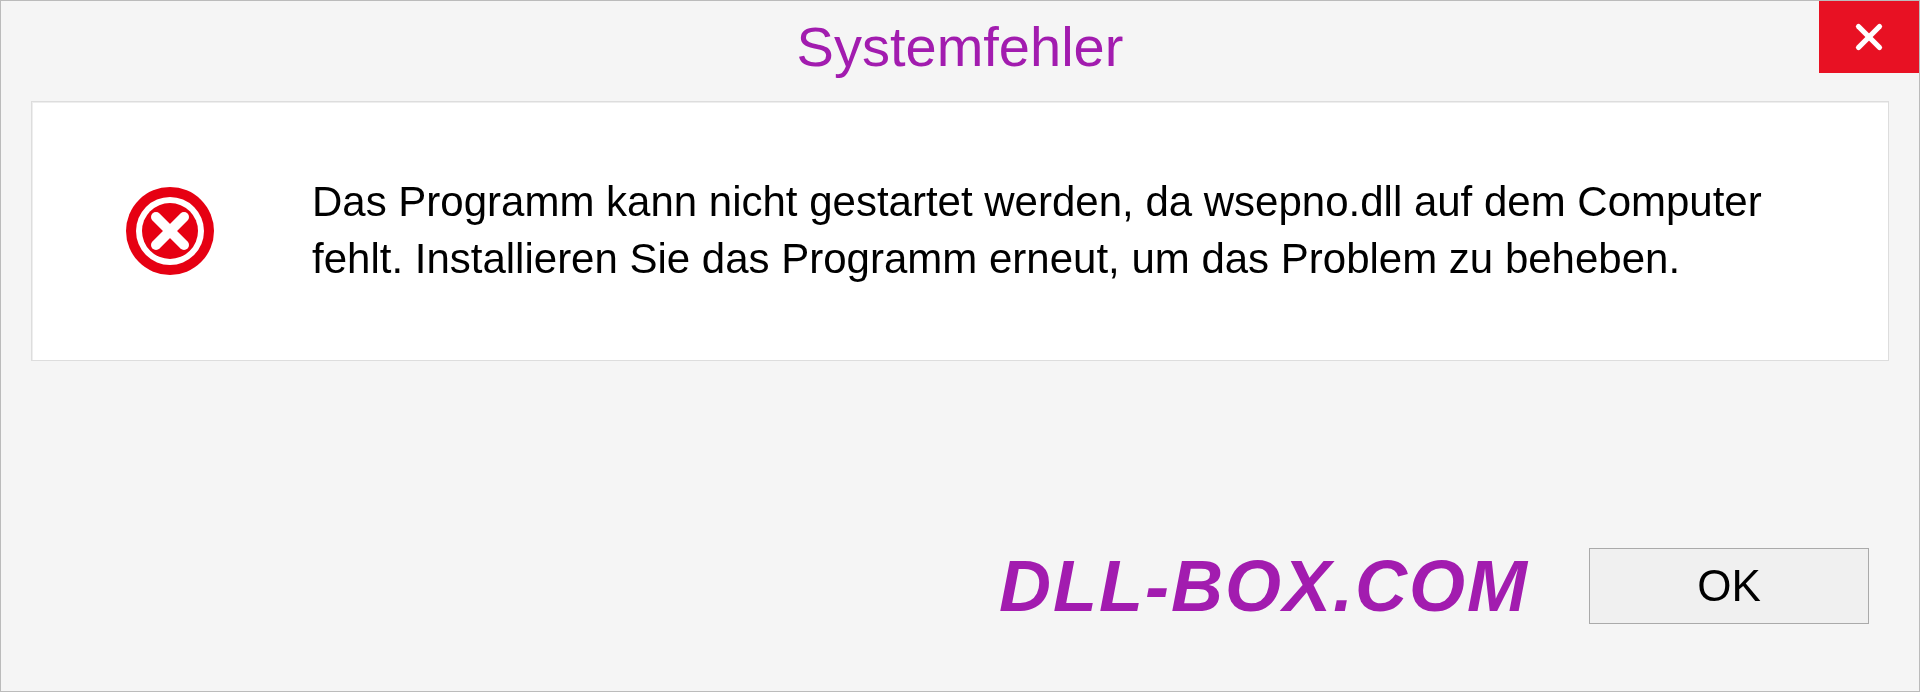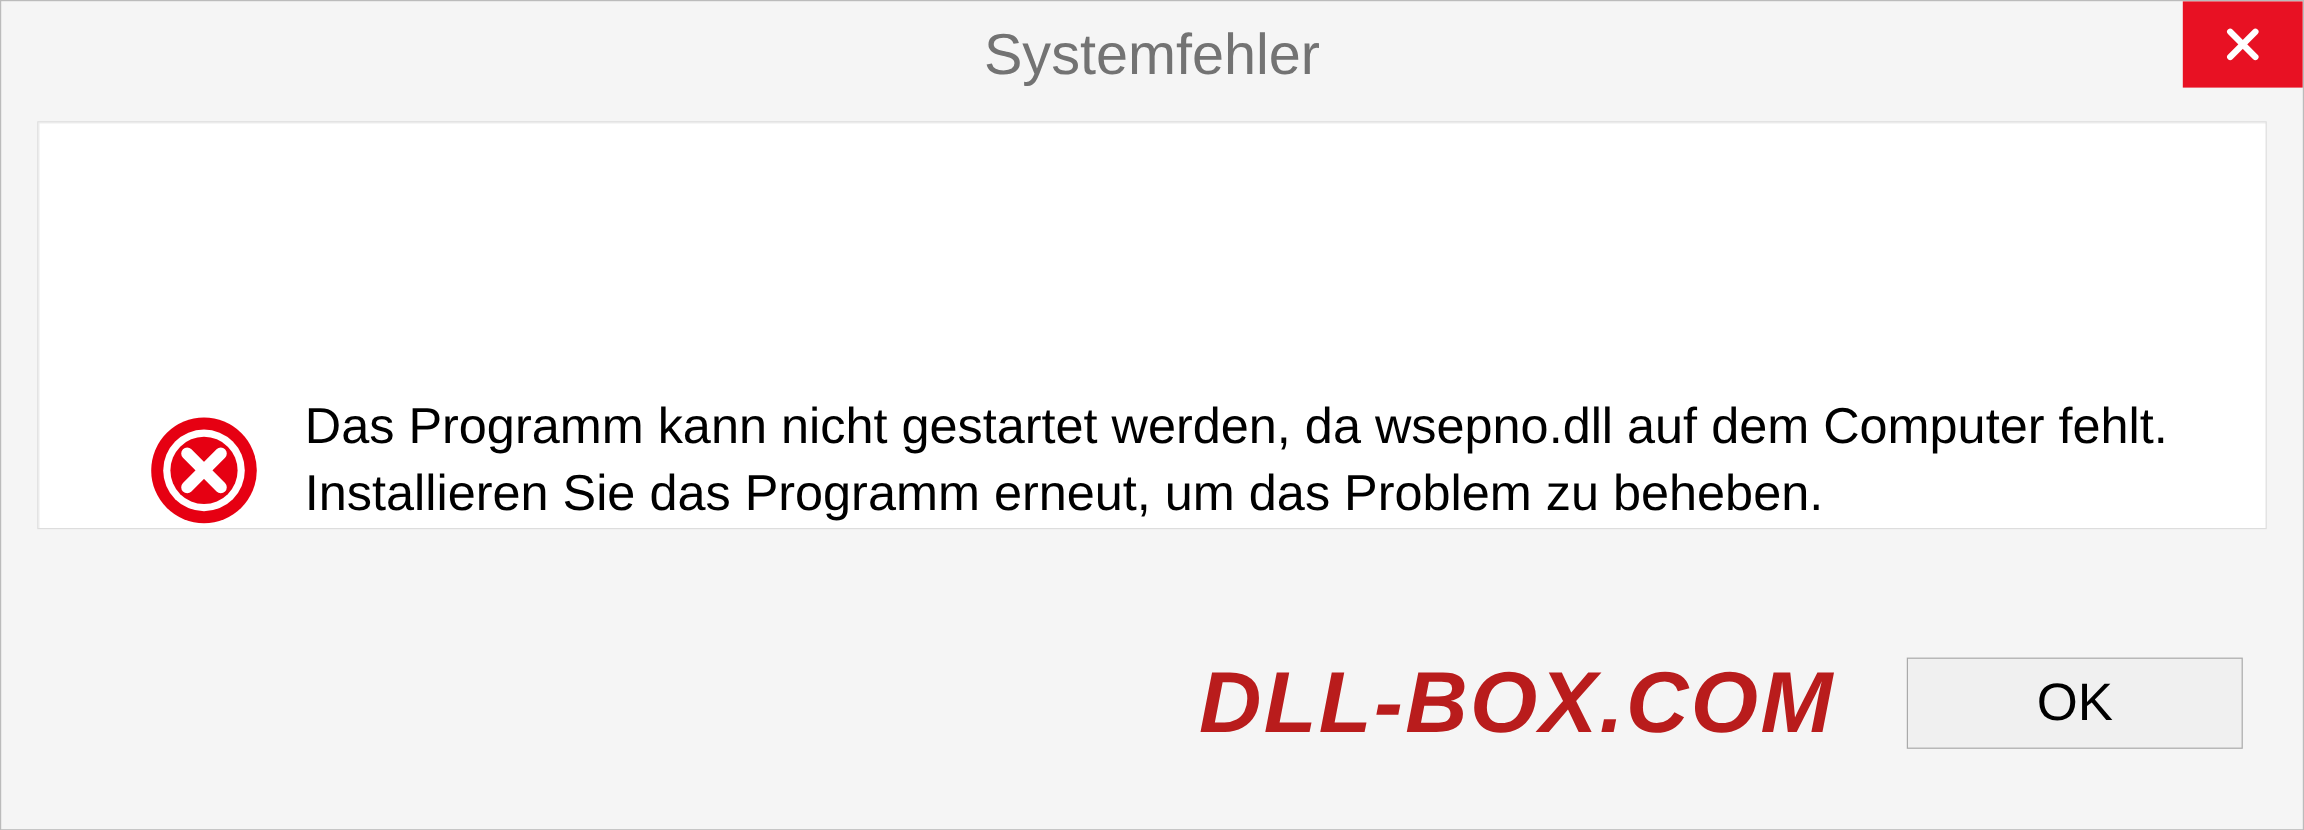--- a/index.html
+++ b/index.html
@@ -16,22 +16,22 @@
       border: 1px solid #bbb;
     }
     .title-bar {
       display: flex;
       align-items: center;
       justify-content: center;
       height: 90px;
       position: relative;
     }
     .title-text {
-      font-size: 48px;
-      color: #737373;
+      font-size: 56px;
+      color: #a21caf;
       font-weight: 400;
     }
     .close-btn {
       position: absolute;
       right: 0;
       top: 0;
       width: 100px;
       height: 72px;
       background: #e81123;
       display: flex;
@@ -41,25 +41,25 @@
     }
     .close-btn svg {
       width: 36px;
       height: 36px;
     }
     .content-box {
       margin: 10px 30px 20px 30px;
       background: #ffffff;
       border: 1px solid #ddd;
       box-shadow: inset 1px 1px 0 #eee;
-      height: 340px;
+      height: 260px;
       display: flex;
-      align-items: flex-end;
+      align-items: center;
       padding: 0 60px 0 90px;
-      gap: 36px;
+      gap: 94px;
     }
     .error-icon {
       width: 96px;
       height: 96px;
       flex-shrink: 0;
     }
     .error-message {
       font-size: 42px;
       line-height: 1.35;
       color: #000;
@@ -72,21 +72,21 @@
       height: 180px;
       display: flex;
       align-items: center;
       justify-content: flex-end;
       padding: 0 50px 30px 50px;
       gap: 60px;
     }
     .watermark {
       font-size: 72px;
       font-weight: 800;
-      color: #b91c1c;
+      color: #a21caf;
       font-style: italic;
       letter-spacing: 2px;
       font-family: Arial, Helvetica, sans-serif;
     }
     .ok-btn {
       width: 280px;
       height: 76px;
       border: 1px solid #aaa;
       background: #f0f0f0;
       font-size: 44px;

